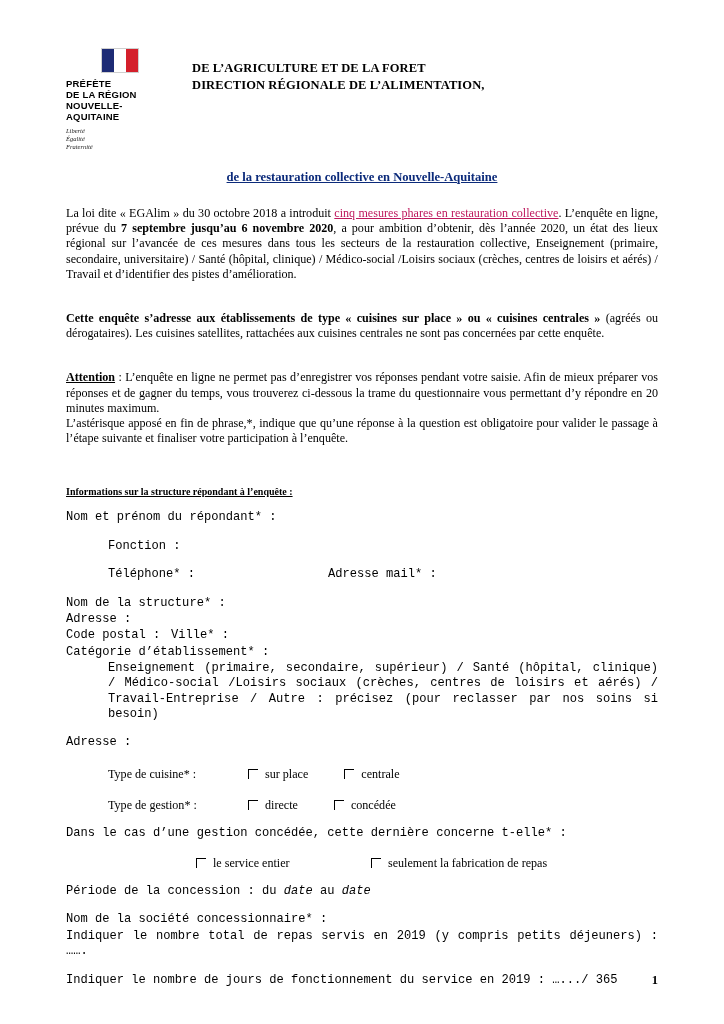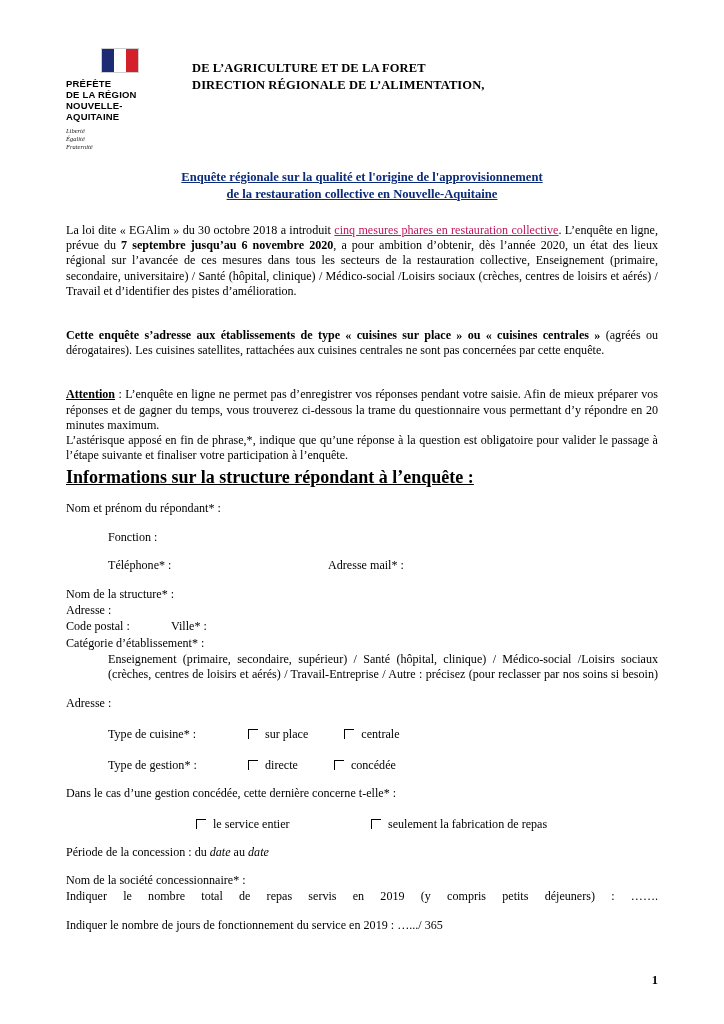--- a/index.html
+++ b/index.html
@@ -89,29 +89,30 @@
     margin-top: 29px;
     font-size: 12.1px;
     line-height: 15.2px;
     text-align: justify;
   }
   .para.first { margin-top: 20px; }
   .b { font-weight: bold; }
   .u { text-decoration: underline; }
   .lnk { color: #be185d; text-decoration: underline; }
   .section-heading {
-    margin-top: 4px;
-    font-weight: bold;
-    font-size: 18px;
+    margin-top: 40px;
+    font-weight: bold;
+    font-size: 10px;
     text-decoration: underline;
   }
   .q {
     font-size: 12.1px;
     line-height: 15.4px;
     margin-top: 13px;
+    font-family: Liberation Mono, monospace;
   }
   .q.tight { margin-top: 1px; }
   .indent1 { padding-left: 42px; }
   .indent2 { padding-left: 42px; }
   .row-inline {
     display: flex;
   }
   .row-inline .c1 { width: 220px; flex: 0 0 220px; }
   .checkline {
     display: flex;
@@ -177,21 +178,20 @@
         <div>Fraternité</div>
       </div>
     </div>
     <div class="header-titles">
       <div class="org-line">DE L’AGRICULTURE ET DE LA FORET</div>
       <div class="org-line">DIRECTION RÉGIONALE DE L’ALIMENTATION,</div>
     </div>
   </div>
 
   <div class="doc-title">
-    <span>Enquête régionale sur la qualité et l'origine de l'approvisionnement</span>
     <span>de la restauration collective en Nouvelle-Aquitaine</span>
   </div>
 
   <div class="para first">
     <span>La loi dite « EGAlim » du 30 octobre 2018 a introduit </span><span class="lnk">cinq mesures phares en restauration collective</span><span>. L’enquête en ligne, prévue du </span><span class="b">7 septembre jusqu’au 6 novembre 2020</span><span>, a pour ambition d’obtenir, dès l’année 2020, un état des lieux régional sur l’avancée de ces mesures dans tous les secteurs de la restauration collective, Enseignement (primaire, secondaire, universitaire) / Santé (hôpital, clinique) / Médico-social /Loisirs sociaux (crèches, centres de loisirs et aérés) / Travail et d’identifier des pistes d’amélioration.</span>
   </div>
 
   <div class="para">
     <span class="b">Cette enquête s’adresse aux établissements de type « cuisines sur place » ou « cuisines centrales »</span><span> (agréés ou dérogataires). Les cuisines satellites, rattachées aux cuisines centrales ne sont pas concernées par cette enquête.</span>
   </div>

